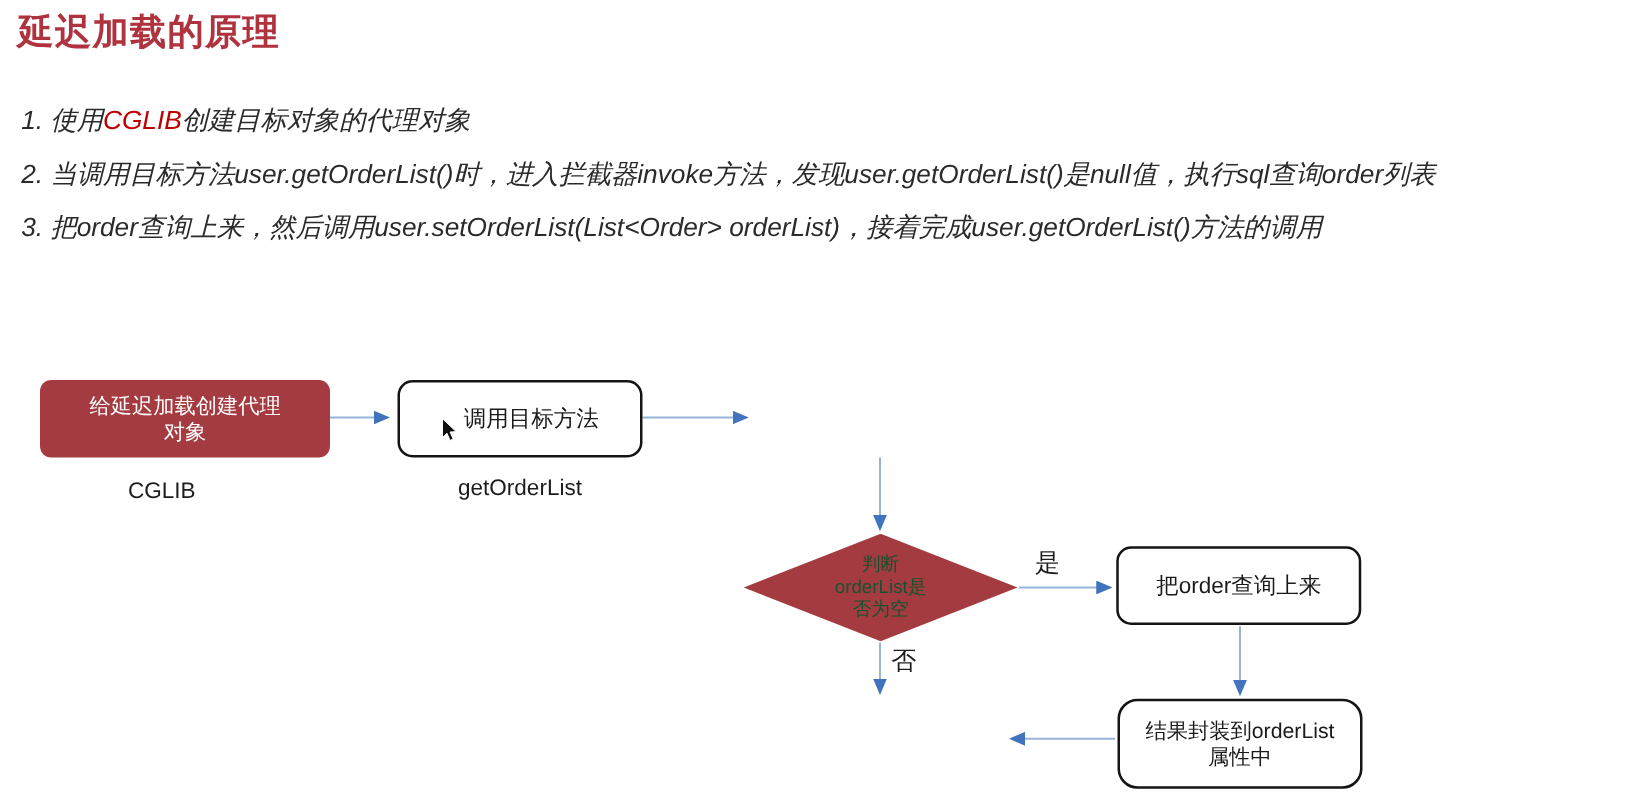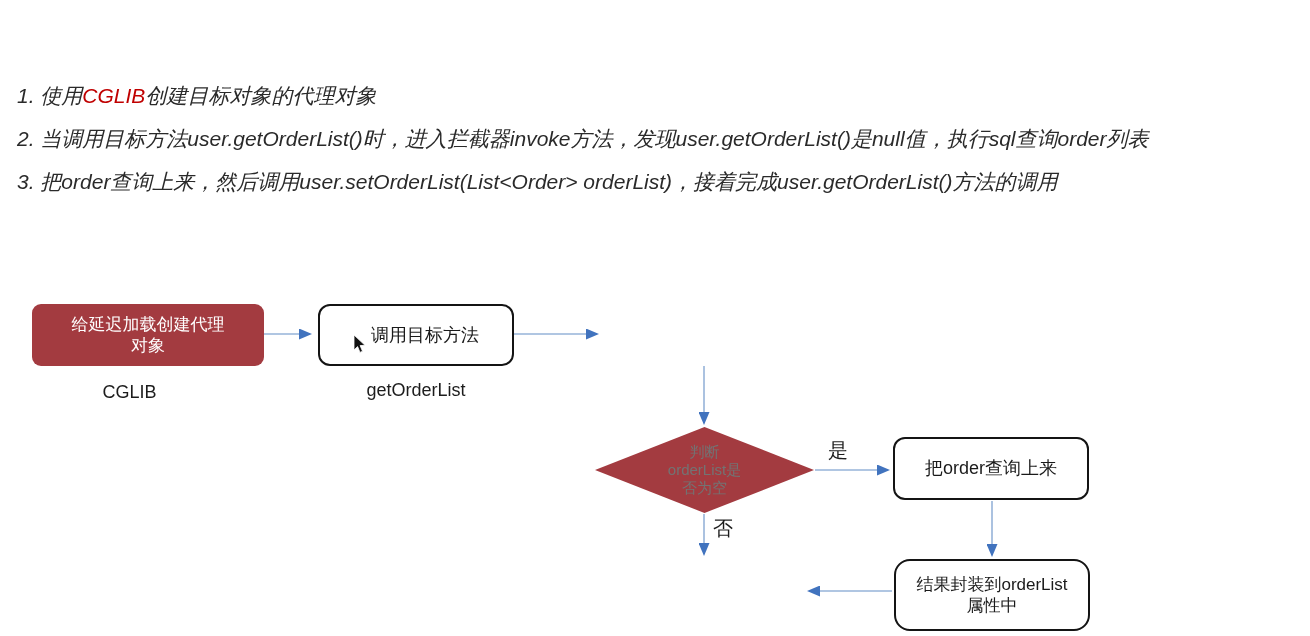--- a/index.html
+++ b/index.html
@@ -78,21 +78,21 @@
   }
   #node-decision svg { position: absolute; left: 0; top: 0; }
   #node-decision .dtext {
     position: absolute;
     left: 0; top: 0;
     width: 100%; height: 100%;
     display: flex;
     align-items: center;
     justify-content: center;
     text-align: center;
-    color: #737373;
+    color: #14532d;
     font-size: 15px;
     line-height: 1.22;
     white-space: pre-line;
   }
   .edge-label {
     position: absolute;
     font-size: 20px;
     color: #1c1c1c;
   }
   #label-yes { left: 828px; top: 437px; }
@@ -104,20 +104,21 @@
     width: 1310px; height: 636px;
     pointer-events: none;
   }
   .cursor-icon { display: inline-block; margin-right: 5px; }
 </style>
 </head>
 <body>
 
 <div id="canvas">
 
+  <div class="title">延迟加载的原理</div>
 
   <div class="note" id="note1"><span>1. 使用</span><span class="hl">CGLIB</span><span>创建目标对象的代理对象</span></div>
   <div class="note" id="note2">2. 当调用目标方法user.getOrderList()时，进入拦截器invoke方法，发现user.getOrderList()是null值，执行sql查询order列表</div>
   <div class="note" id="note3">3. 把order查询上来，然后调用user.setOrderList(List&lt;Order&gt; orderList)，接着完成user.getOrderList()方法的调用</div>
 
   <svg id="connectors" width="1310" height="636" viewBox="0 0 1310 636">
     <defs>
       <marker id="ah" markerUnits="userSpaceOnUse" markerWidth="13" markerHeight="11" refX="11" refY="5.5" orient="auto">
         <path d="M0,0 L13,5.5 L0,11 Z" fill="#4173BE"></path>
       </marker>

